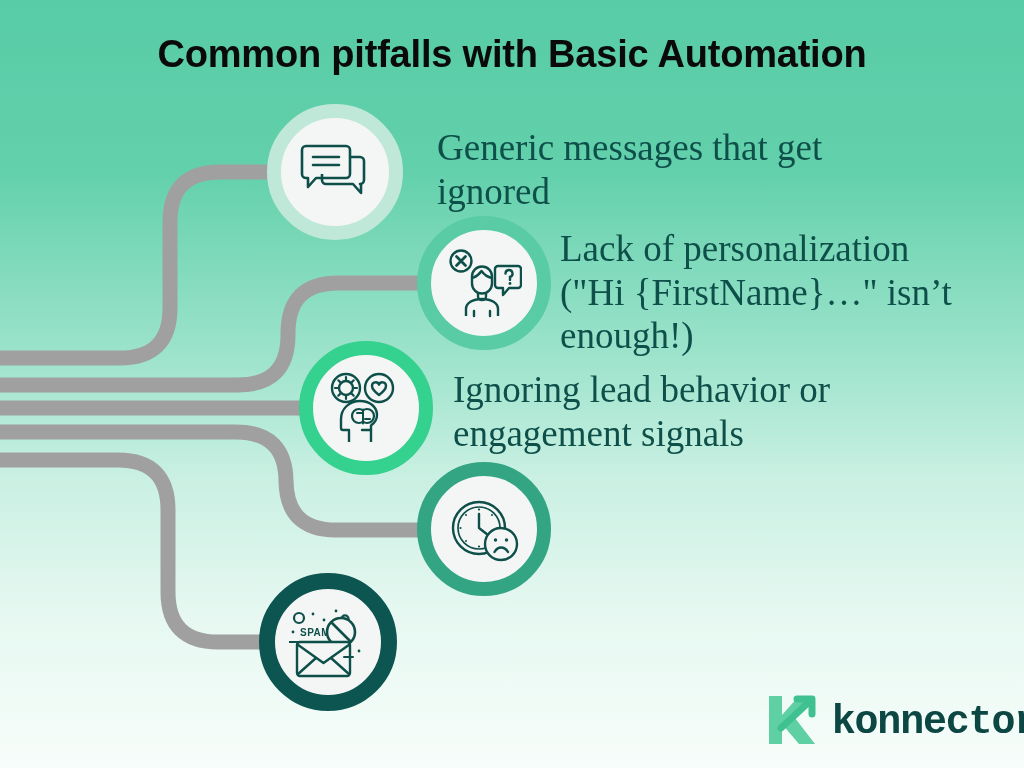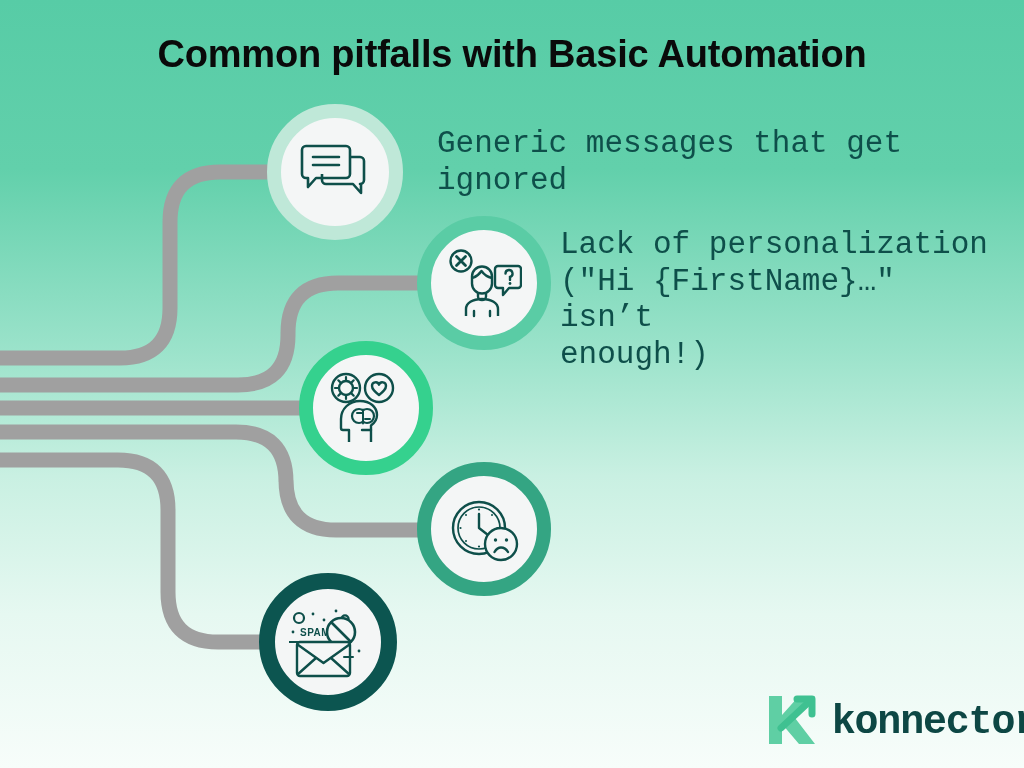--- a/index.html
+++ b/index.html
@@ -59,23 +59,23 @@
     display: flex;
     align-items: center;
     justify-content: center;
   }
   .node svg { display: block; }
 
   
   .item-text {
     position: absolute;
     color: #0e4f4a;
-    font-size: 31px;
+    font-size: 37px;
     line-height: 1.18;
-    font-family: Liberation Mono, monospace;
+    font-family: Liberation Serif, serif;
     font-weight: normal;
     white-space: pre-line;
   }
 
   
   #logo {
     position: absolute;
     right: 20px;
     bottom: 18px;
     display: flex;
@@ -152,20 +152,22 @@
         <path d="M17 5v4M17 23v4M6 16h4M24 16h4M9.3 8.3l2.8 2.8M21.9 20.9l2.8 2.8M24.7 8.3l-2.8 2.8M12.1 20.9l-2.8 2.8" stroke="#0e4f4a" stroke-width="2.2" stroke-linecap="round"></path>
         <circle cx="50" cy="16" r="14" stroke="#0e4f4a" stroke-width="2.4"></circle>
         <path d="M50 23c-4-3.2-7-5.6-7-9a3.6 3.6 0 0 1 7-1.3A3.6 3.6 0 0 1 57 14c0 3.4-3 5.8-7 9z" stroke="#0e4f4a" stroke-width="2.4" stroke-linejoin="round"></path>
         <path d="M20 70V58h-6a2 2 0 0 1-2-2v-9c0-10 8-18 19-18 10 0 17 6 17 14 0 5-2.5 8-6 10.5V70" stroke="#0e4f4a" stroke-width="2.4" stroke-linejoin="round"></path>
         <path d="M42 58h-9" stroke="#0e4f4a" stroke-width="2.4" stroke-linecap="round"></path>
         <path d="M23 44c0-4 3-7 7-7 1.5 0 3 .6 4 1.5 1-.9 2.5-1.5 4-1.5 4 0 7 3 7 7s-3 7-7 7c-1.5 0-3-.6-4-1.5-1 .9-2.5 1.5-4 1.5-4 0-7-3-7-7z" stroke="#0e4f4a" stroke-width="2.2" stroke-linejoin="round"></path>
         <path d="M34 37.5v14M28 41h5M36 47h5" stroke="#0e4f4a" stroke-width="2" stroke-linecap="round"></path>
       </svg>
     </span>
   </div>
+  <div class="item-text" style="left:453px; top:368px; width:470px;">Ignoring lead behavior or
+engagement signals</div>
 
   <div class="node" style="left:417px; top:462px; width:134px; height:134px; border:14px solid #34a583;">
     <span>
       <svg width="74" height="70" viewBox="0 0 74 70" fill="none" xmlns="http://www.w3.org/2000/svg">
         <circle cx="32" cy="34" r="26" stroke="#0e4f4a" stroke-width="2.4"></circle>
         <circle cx="32" cy="34" r="21" stroke="#0e4f4a" stroke-width="1.7"></circle>
         <path d="M32 20v14l9 7" stroke="#0e4f4a" stroke-width="2.4" stroke-linecap="round" stroke-linejoin="round"></path>
         <circle cx="32" cy="15.5" r="1.1" fill="#0e4f4a"></circle>
         <circle cx="32" cy="52.5" r="1.1" fill="#0e4f4a"></circle>
         <circle cx="13.5" cy="34" r="1.1" fill="#0e4f4a"></circle>

